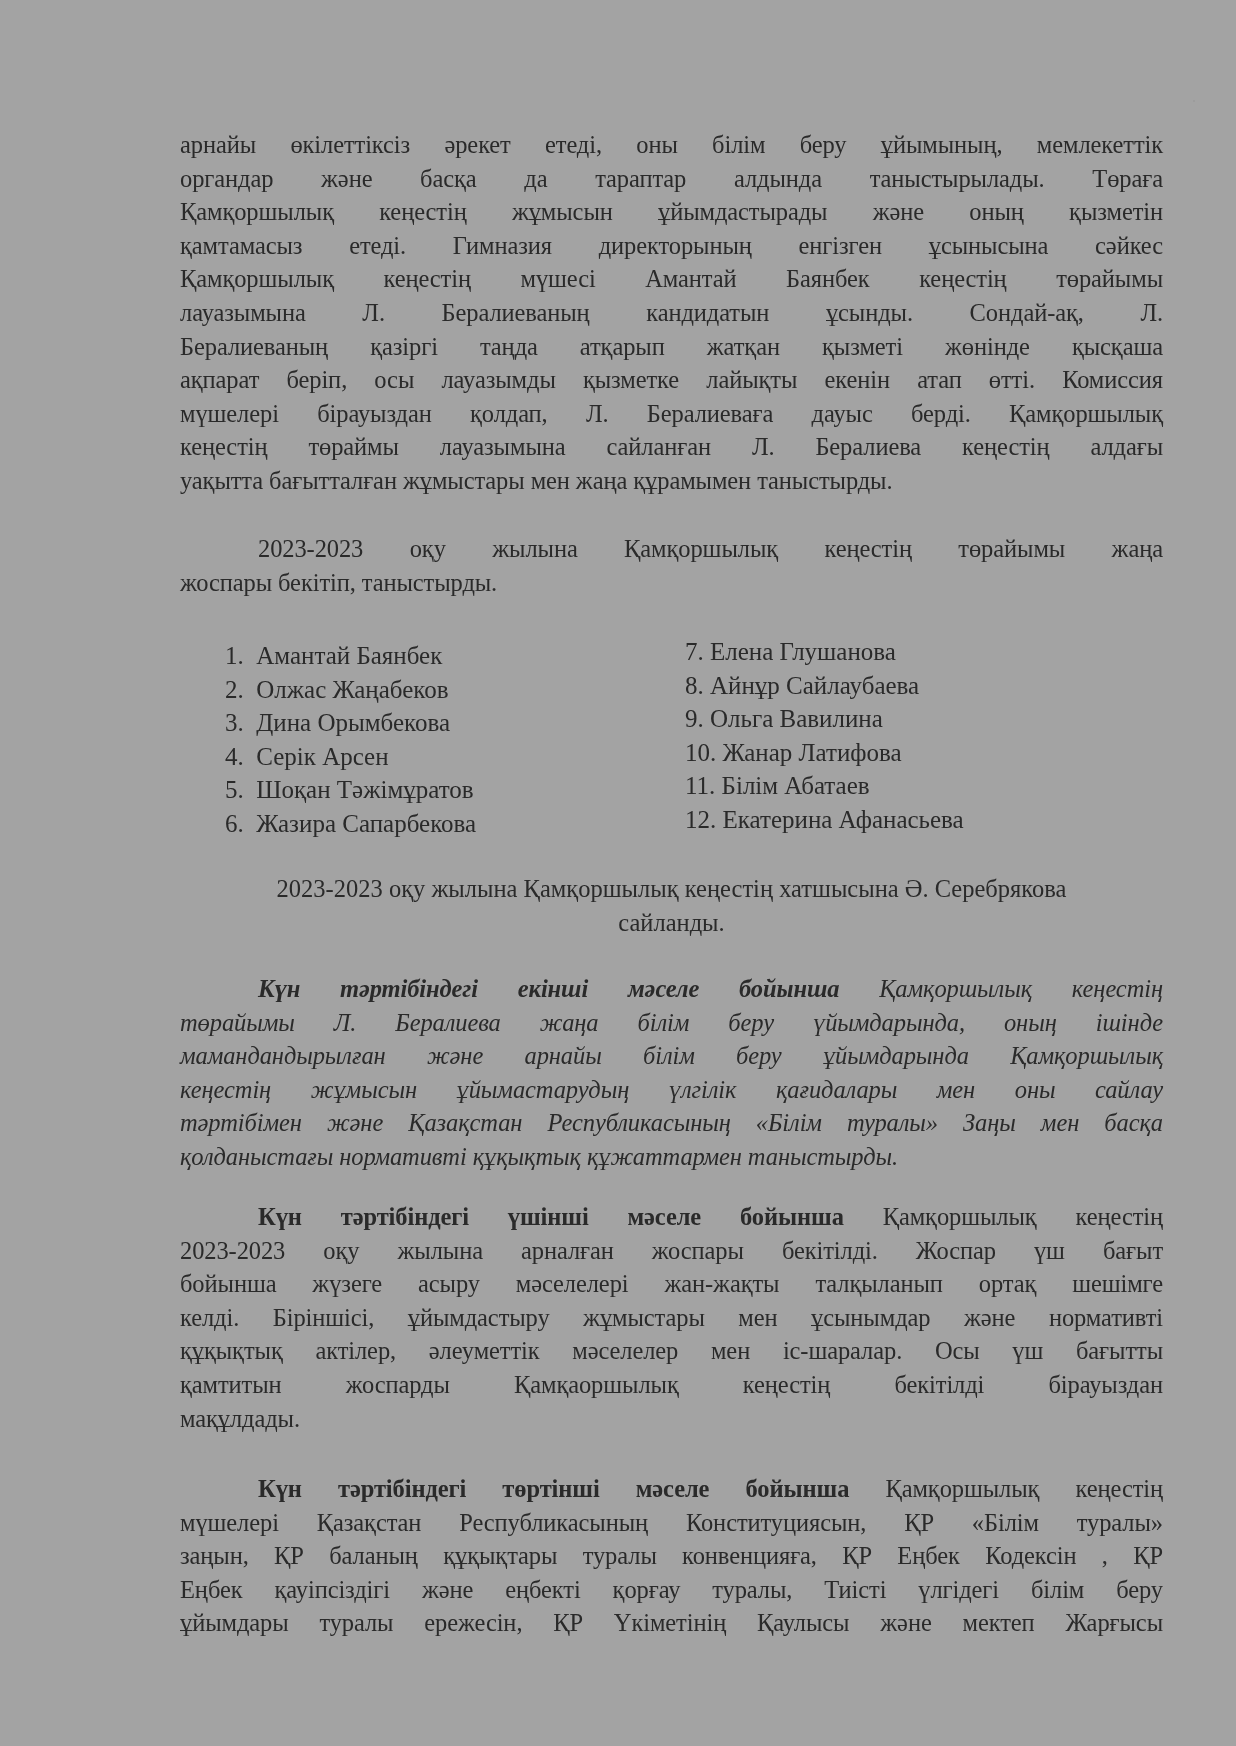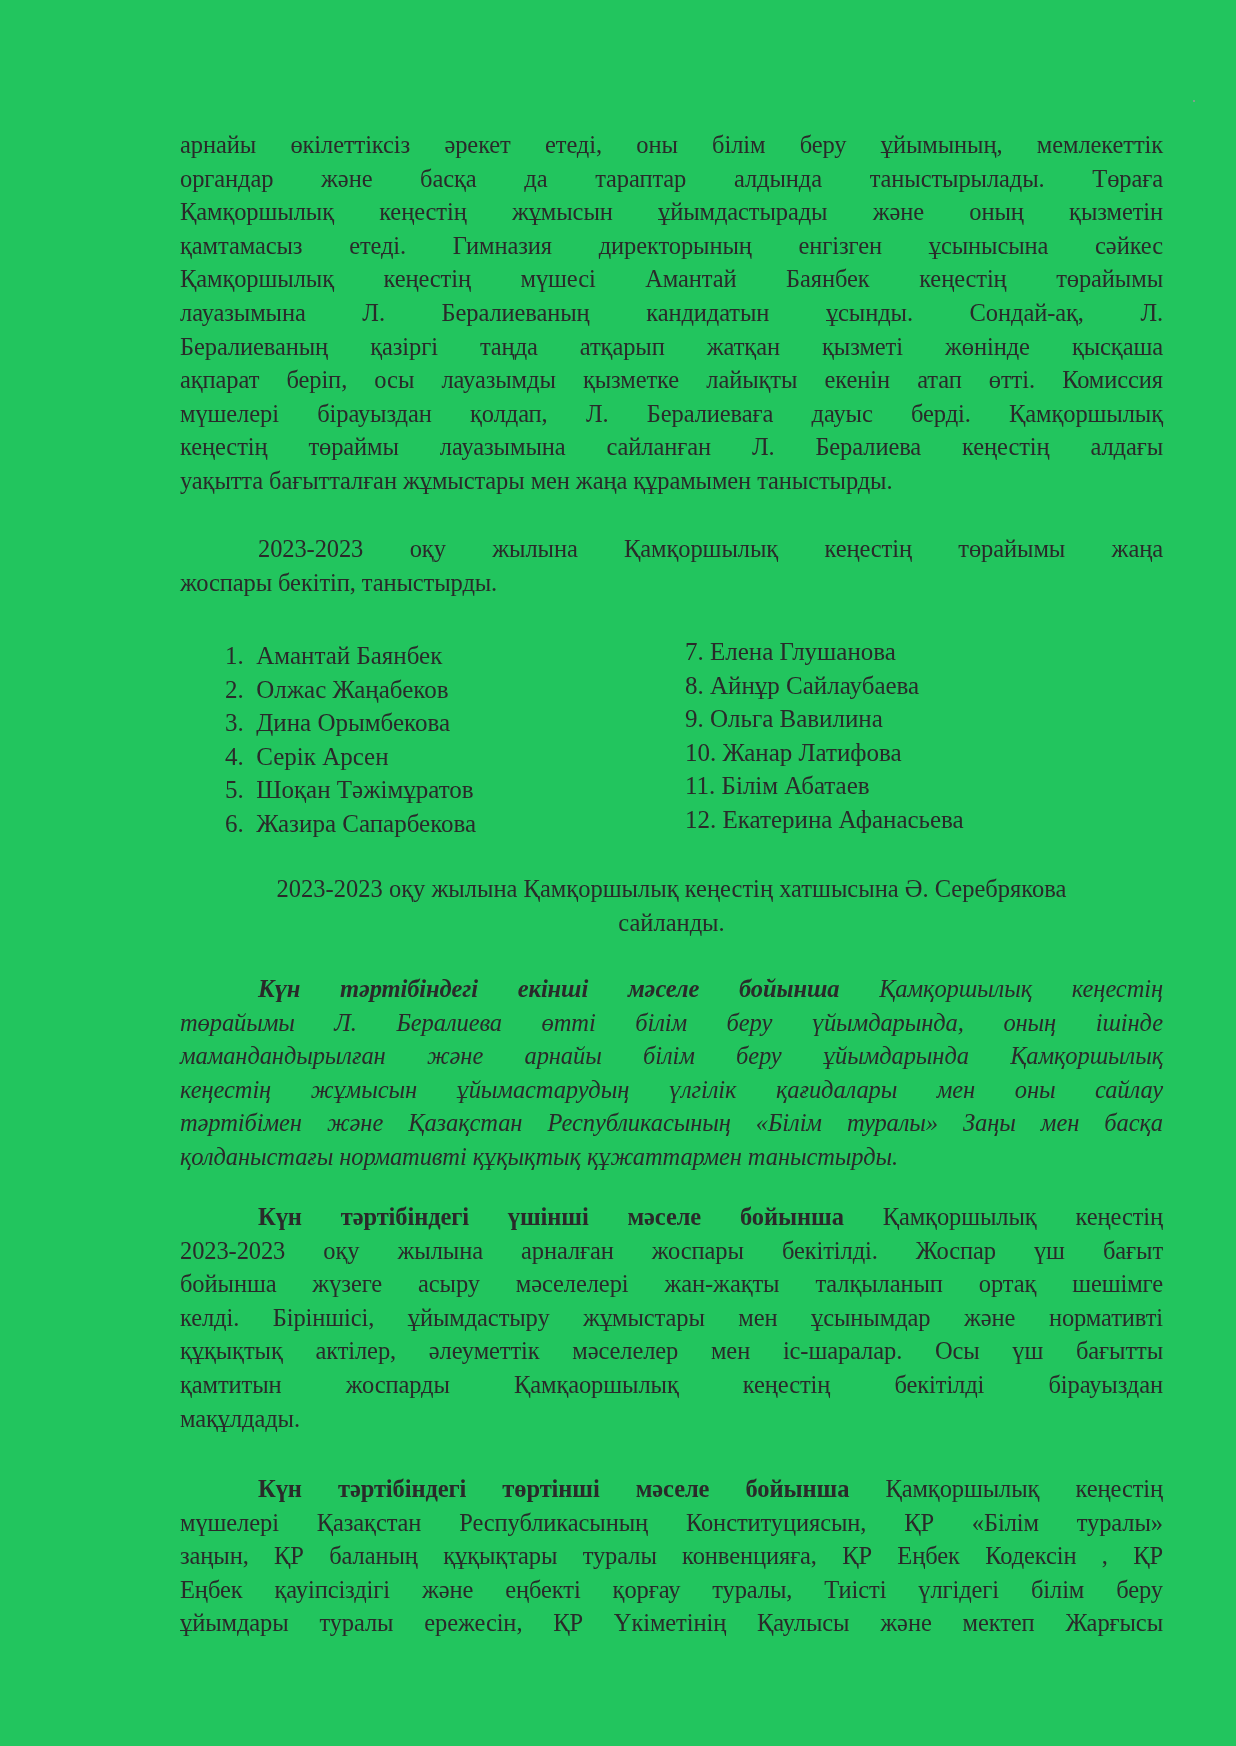--- a/index.html
+++ b/index.html
@@ -13,21 +13,21 @@
       position: relative;
       overflow: hidden;
       font-family: "Liberation Serif", "DejaVu Serif", serif;
       color: #2a2a2a;
     }
     .page {
       position: absolute;
       left: 0; top: 0;
       width: 1236px;
       height: 1746px;
-      background: #22c55e;
+      background: #a3a3a3;
     }
     .text-block {
       position: absolute;
       left: 180px;
       width: 983px;
       font-size: 24.5px;
       line-height: 33.6px;
       text-align: justify;
       letter-spacing: -0.1px;
     }
@@ -112,21 +112,21 @@
     <span class="item"><span>12.</span> <span> Екатерина Афанасьева</span></span>
   </div>
 
   <div class="centered" style="top:872px;">
     <div>2023-2023 оқу жылына Қамқоршылық кеңестің  хатшысына   Ә. Серебрякова</div>
     <div>сайланды.</div>
   </div>
 
   <div class="text-block" style="top:972px;font-style:italic;">
     <span class="line indent"><span class="bold">Күн  тәртібіндегі екінші мәселе бойынша</span><span> Қамқоршылық кеңестің</span></span>
-    <span class="line">төрайымы Л. Бералиева өтті білім беру үйымдарында, оның ішінде</span>
+    <span class="line">төрайымы Л. Бералиева жаңа білім беру үйымдарында, оның ішінде</span>
     <span class="line">мамандандырылған және арнайы білім беру ұйымдарында Қамқоршылық</span>
     <span class="line">кеңестің жұмысын ұйымастарудың үлгілік қағидалары мен оны сайлау</span>
     <span class="line">тәртібімен және Қазақстан Республикасының «Білім туралы» Заңы мен басқа</span>
     <span class="line last">қолданыстағы нормативті құқықтық құжаттармен таныстырды.</span>
   </div>
 
   <div class="text-block" style="top:1200px;">
     <span class="line indent"><span class="bold">Күн  тәртібіндегі үшінші мәселе бойынша</span><span> Қамқоршылық кеңестің</span></span>
     <span class="line">2023-2023 оқу жылына арналған жоспары бекітілді. Жоспар үш бағыт</span>
     <span class="line">бойынша жүзеге асыру мәселелері жан-жақты талқыланып ортақ шешімге</span>

